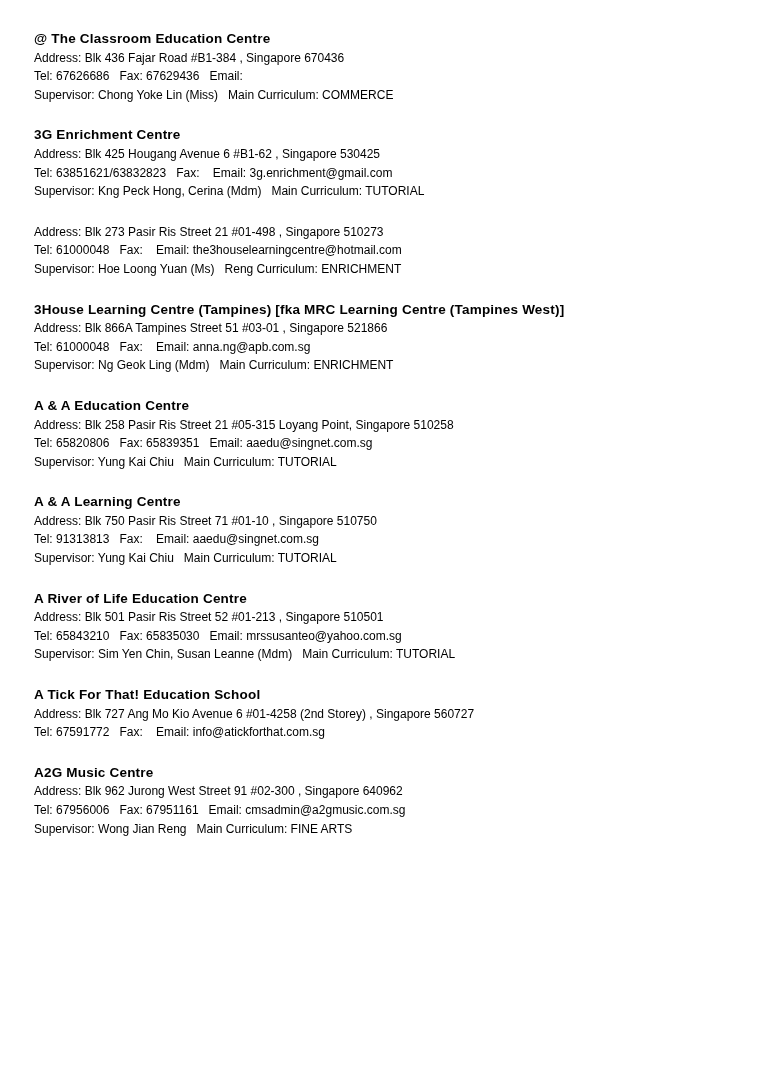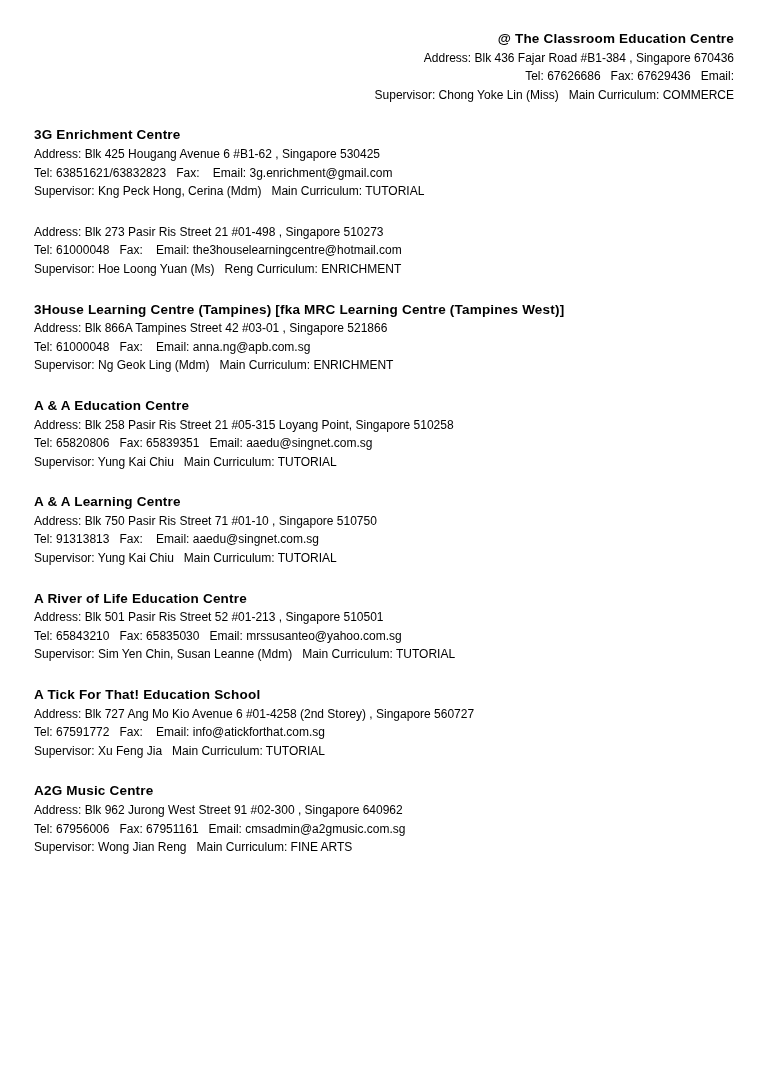--- a/index.html
+++ b/index.html
@@ -19,21 +19,20 @@
     width: 768px;
     height: 1087px;
     padding: 30px 34px 0 34px;
     background: #ffffff;
   }
   .entry {
     margin: 0 0 22px 0;
   }
   .entry:first-child {
     margin-top: 0;
-    text-align: right;
   }
   .entry-name {
     font-size: 13.5px;
     font-weight: bold;
     line-height: 18.6px;
     letter-spacing: 0.2px;
     margin: 0;
   }
   .entry-line {
     font-size: 12px;
@@ -63,21 +62,21 @@
   </div>
 
   <div class="entry">
     <p class="entry-line">Address: Blk 273 Pasir Ris Street 21 #01-498 , Singapore 510273</p>
     <p class="entry-line">Tel: 61000048   Fax:    Email: the3houselearningcentre@hotmail.com</p>
     <p class="entry-line">Supervisor: Hoe Loong Yuan (Ms)   Reng Curriculum: ENRICHMENT</p>
   </div>
 
   <div class="entry">
     <p class="entry-name">3House Learning Centre (Tampines) [fka MRC Learning Centre (Tampines West)]</p>
-    <p class="entry-line">Address: Blk 866A Tampines Street 42 #03-01 , Singapore 521866</p>
+    <p class="entry-line">Address: Blk 866A Tampines Street 51 #03-01 , Singapore 521866</p>
     <p class="entry-line">Tel: 61000048   Fax:    Email: anna.ng@apb.com.sg</p>
     <p class="entry-line">Supervisor: Ng Geok Ling (Mdm)   Main Curriculum: ENRICHMENT</p>
   </div>
 
   <div class="entry">
     <p class="entry-name">A &amp; A Education Centre</p>
     <p class="entry-line">Address: Blk 258 Pasir Ris Street 21 #05-315 Loyang Point, Singapore 510258</p>
     <p class="entry-line">Tel: 65820806   Fax: 65839351   Email: aaedu@singnet.com.sg</p>
     <p class="entry-line">Supervisor: Yung Kai Chiu   Main Curriculum: TUTORIAL</p>
   </div>
@@ -93,21 +92,20 @@
     <p class="entry-name">A River of Life Education Centre</p>
     <p class="entry-line">Address: Blk 501 Pasir Ris Street 52 #01-213 , Singapore 510501</p>
     <p class="entry-line">Tel: 65843210   Fax: 65835030   Email: mrssusanteo@yahoo.com.sg</p>
     <p class="entry-line">Supervisor: Sim Yen Chin, Susan Leanne (Mdm)   Main Curriculum: TUTORIAL</p>
   </div>
 
   <div class="entry">
     <p class="entry-name">A Tick For That! Education School</p>
     <p class="entry-line">Address: Blk 727 Ang Mo Kio Avenue 6 #01-4258 (2nd Storey) , Singapore 560727</p>
     <p class="entry-line">Tel: 67591772   Fax:    Email: info@atickforthat.com.sg</p>
-    <p class="entry-line">Supervisor: Xu Feng Jia   Main Curriculum: TUTORIAL</p>
   </div>
 
   <div class="entry">
     <p class="entry-name">A2G Music Centre</p>
     <p class="entry-line">Address: Blk 962 Jurong West Street 91 #02-300 , Singapore 640962</p>
     <p class="entry-line">Tel: 67956006   Fax: 67951161   Email: cmsadmin@a2gmusic.com.sg</p>
     <p class="entry-line">Supervisor: Wong Jian Reng   Main Curriculum: FINE ARTS</p>
   </div>
 
 </div>

